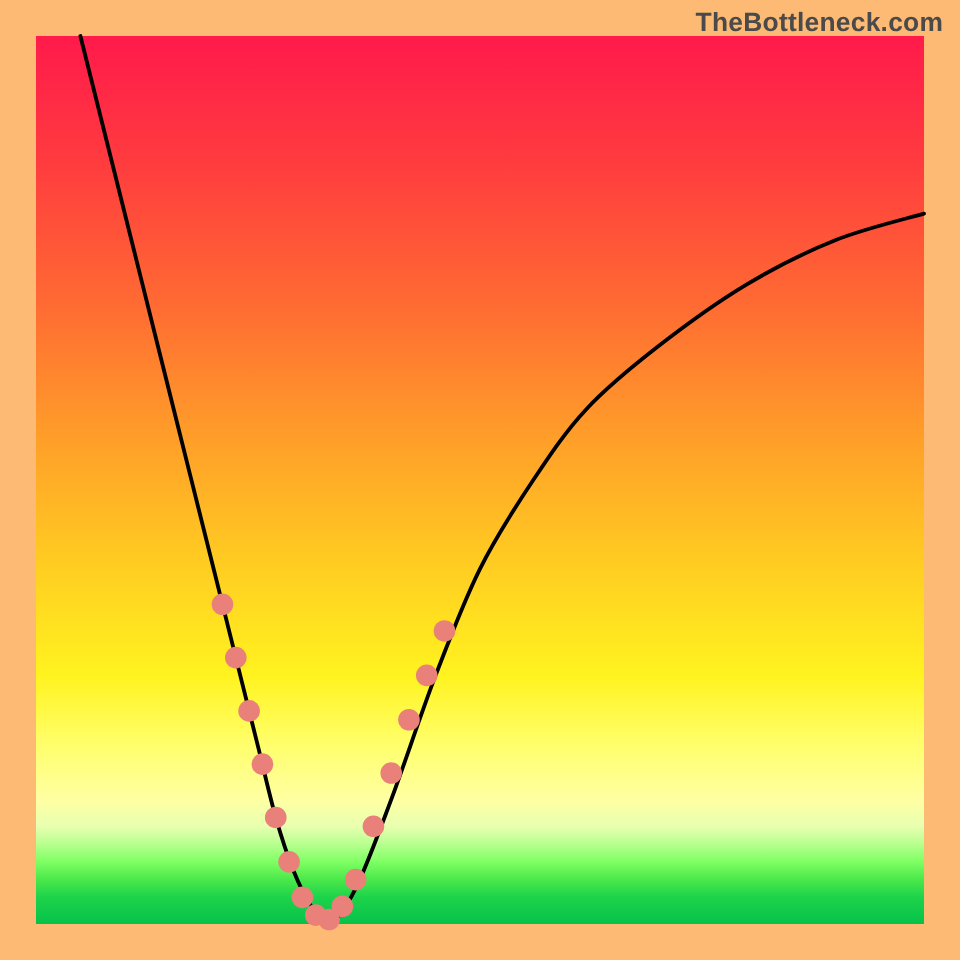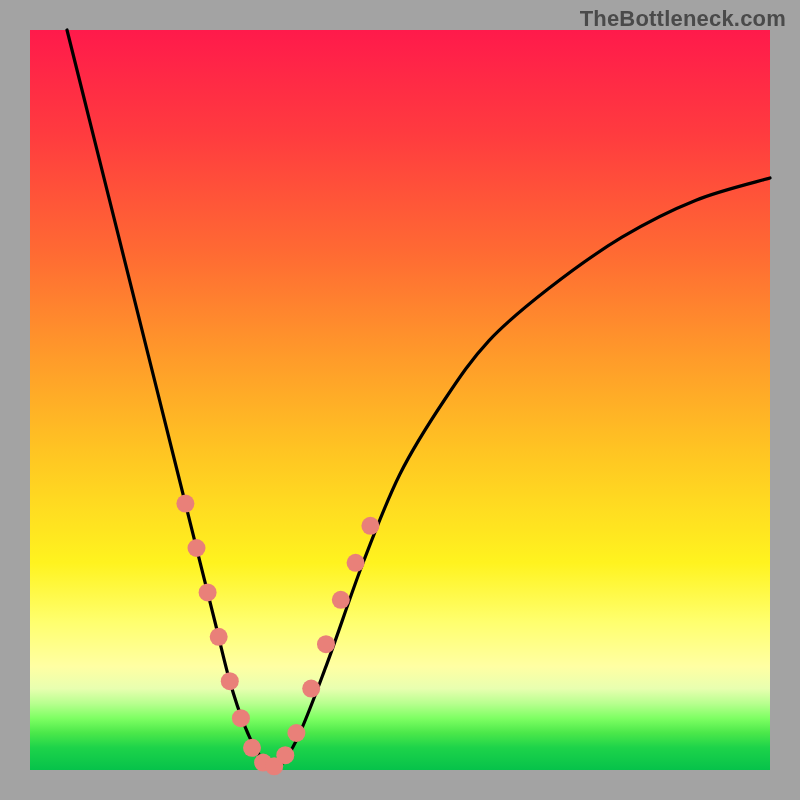--- a/index.html
+++ b/index.html
@@ -10,21 +10,21 @@
     overflow: hidden;
     background: #000;
     font-family: Arial, Helvetica, sans-serif;
   }
   .frame {
     position: absolute;
     left: 0;
     top: 0;
     width: 800px;
     height: 800px;
-    background: #a3a3a3;
+    background: #fdba74;
     text-decoration: underline;
   }
   .plot-area {
     position: absolute;
     left: 30px;
     top: 30px;
     width: 740px;
     height: 740px;
     
     background: linear-gradient(

